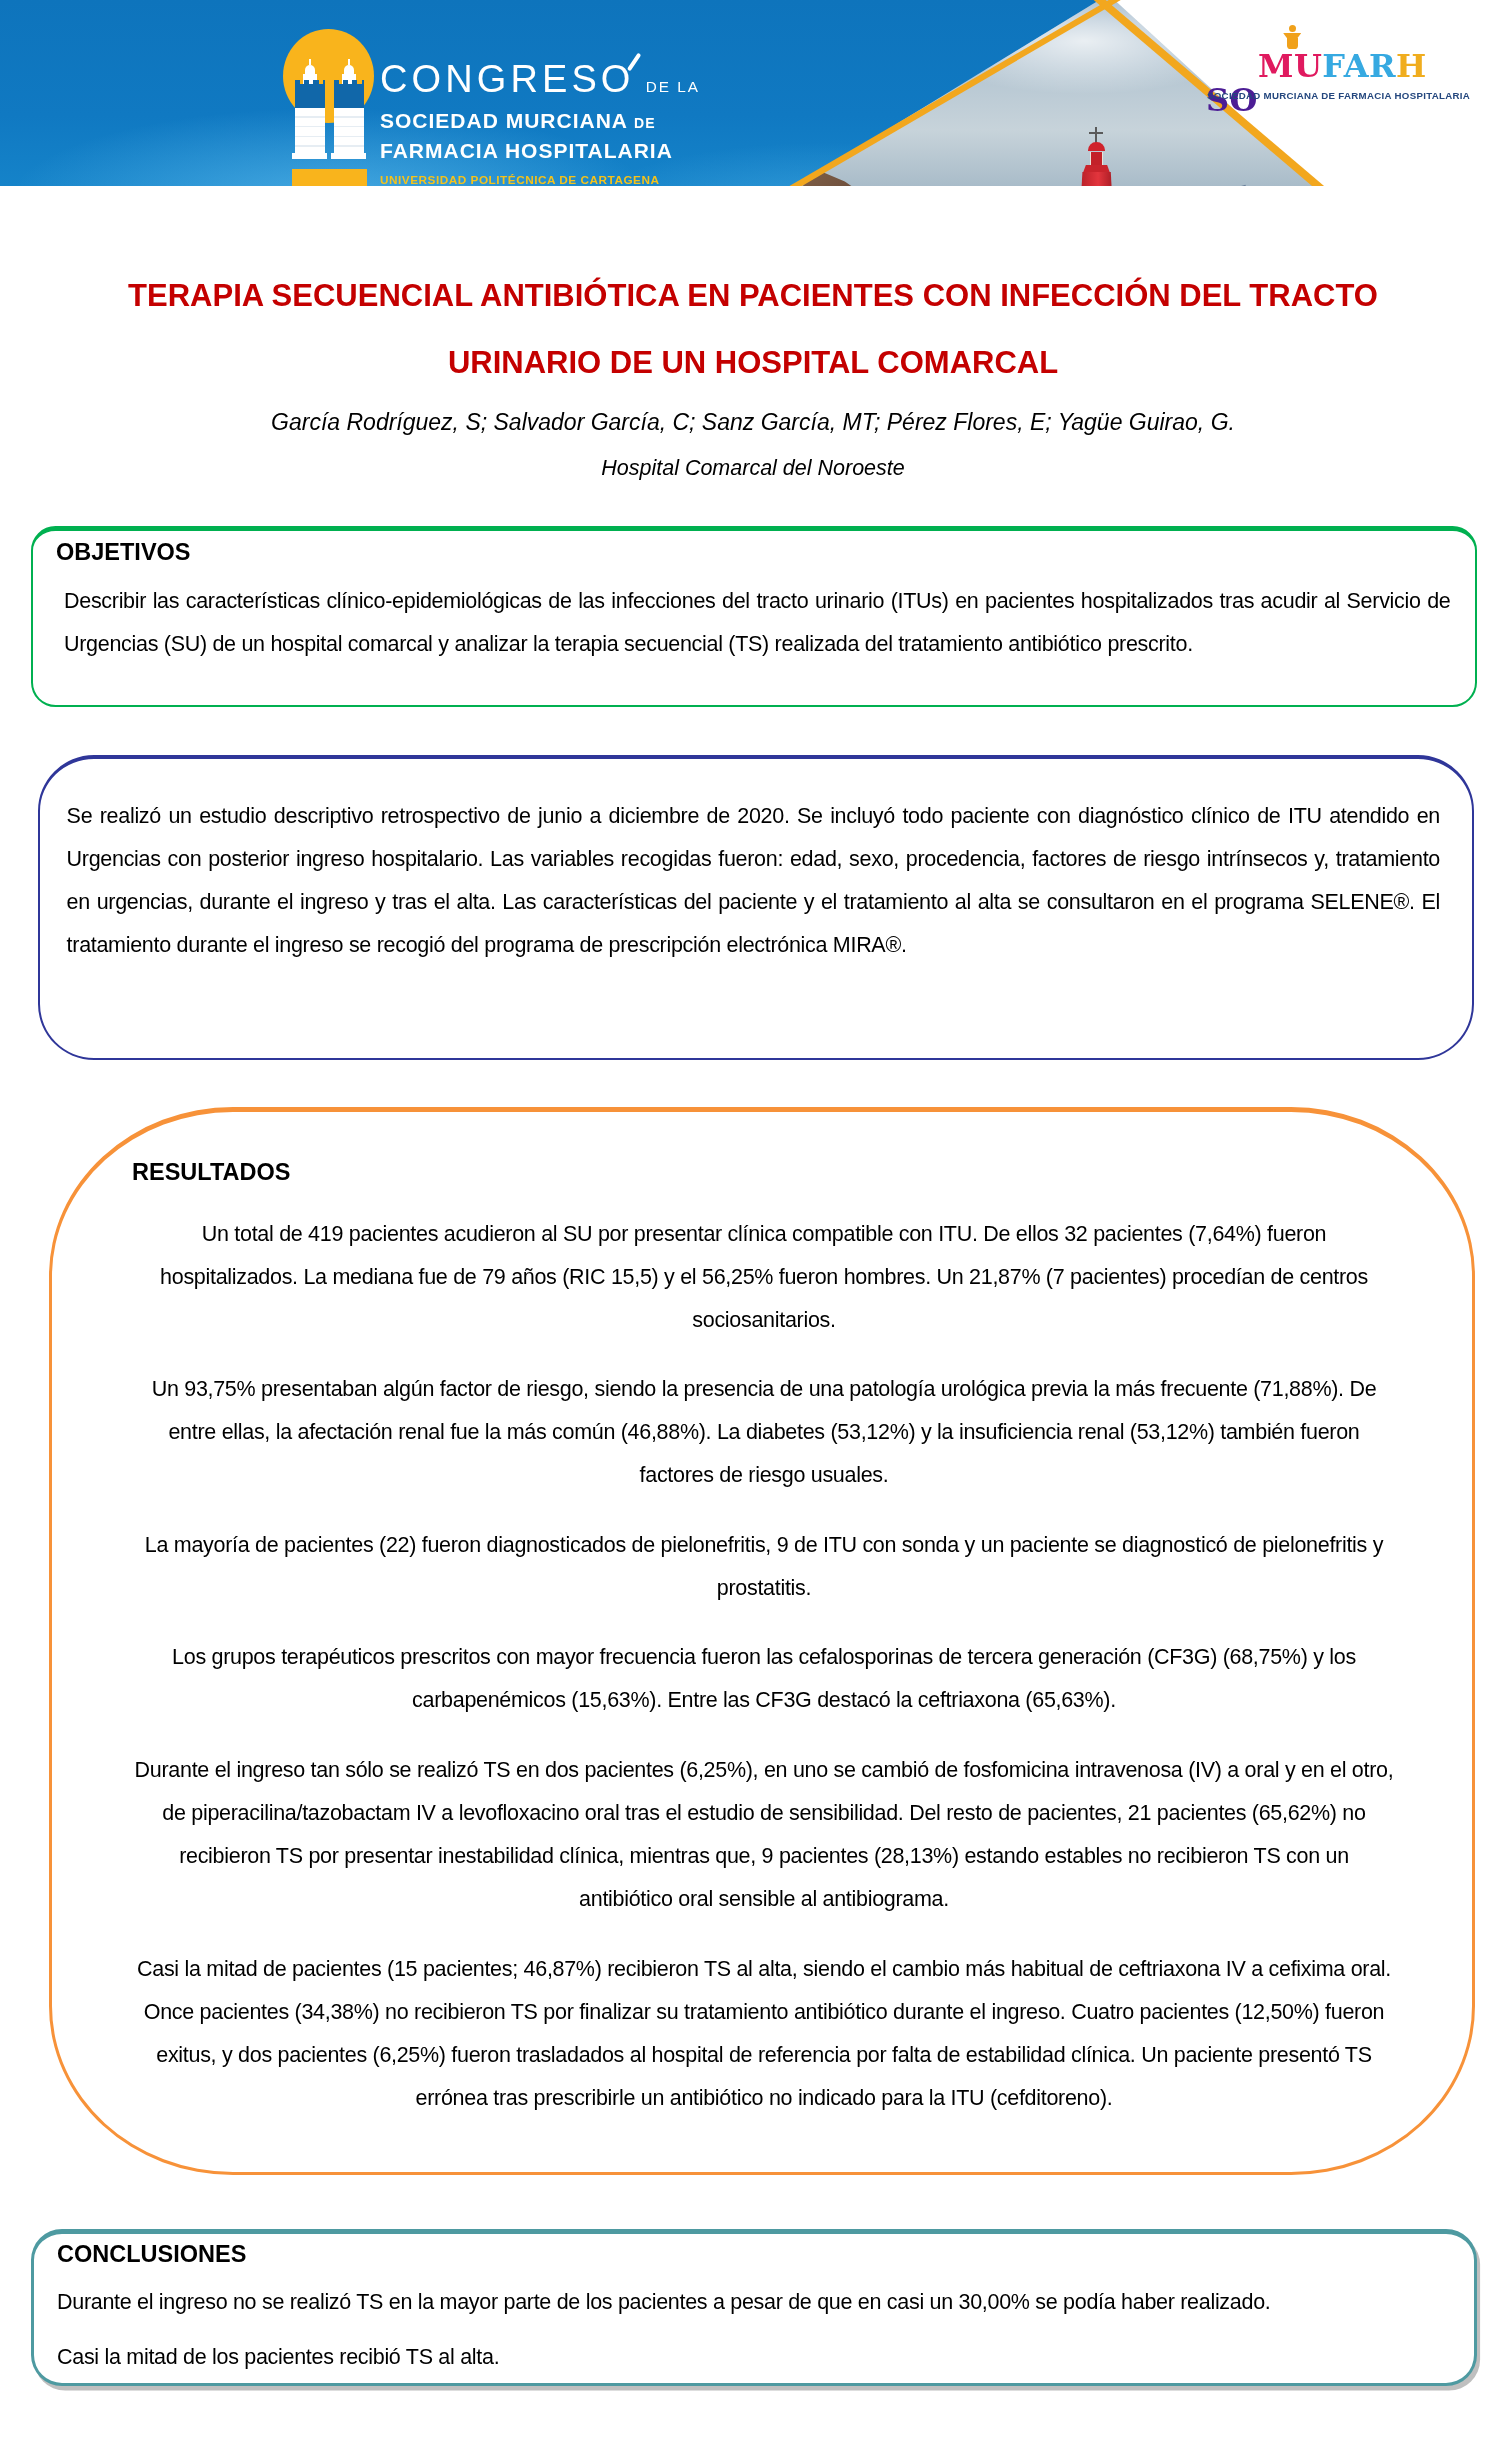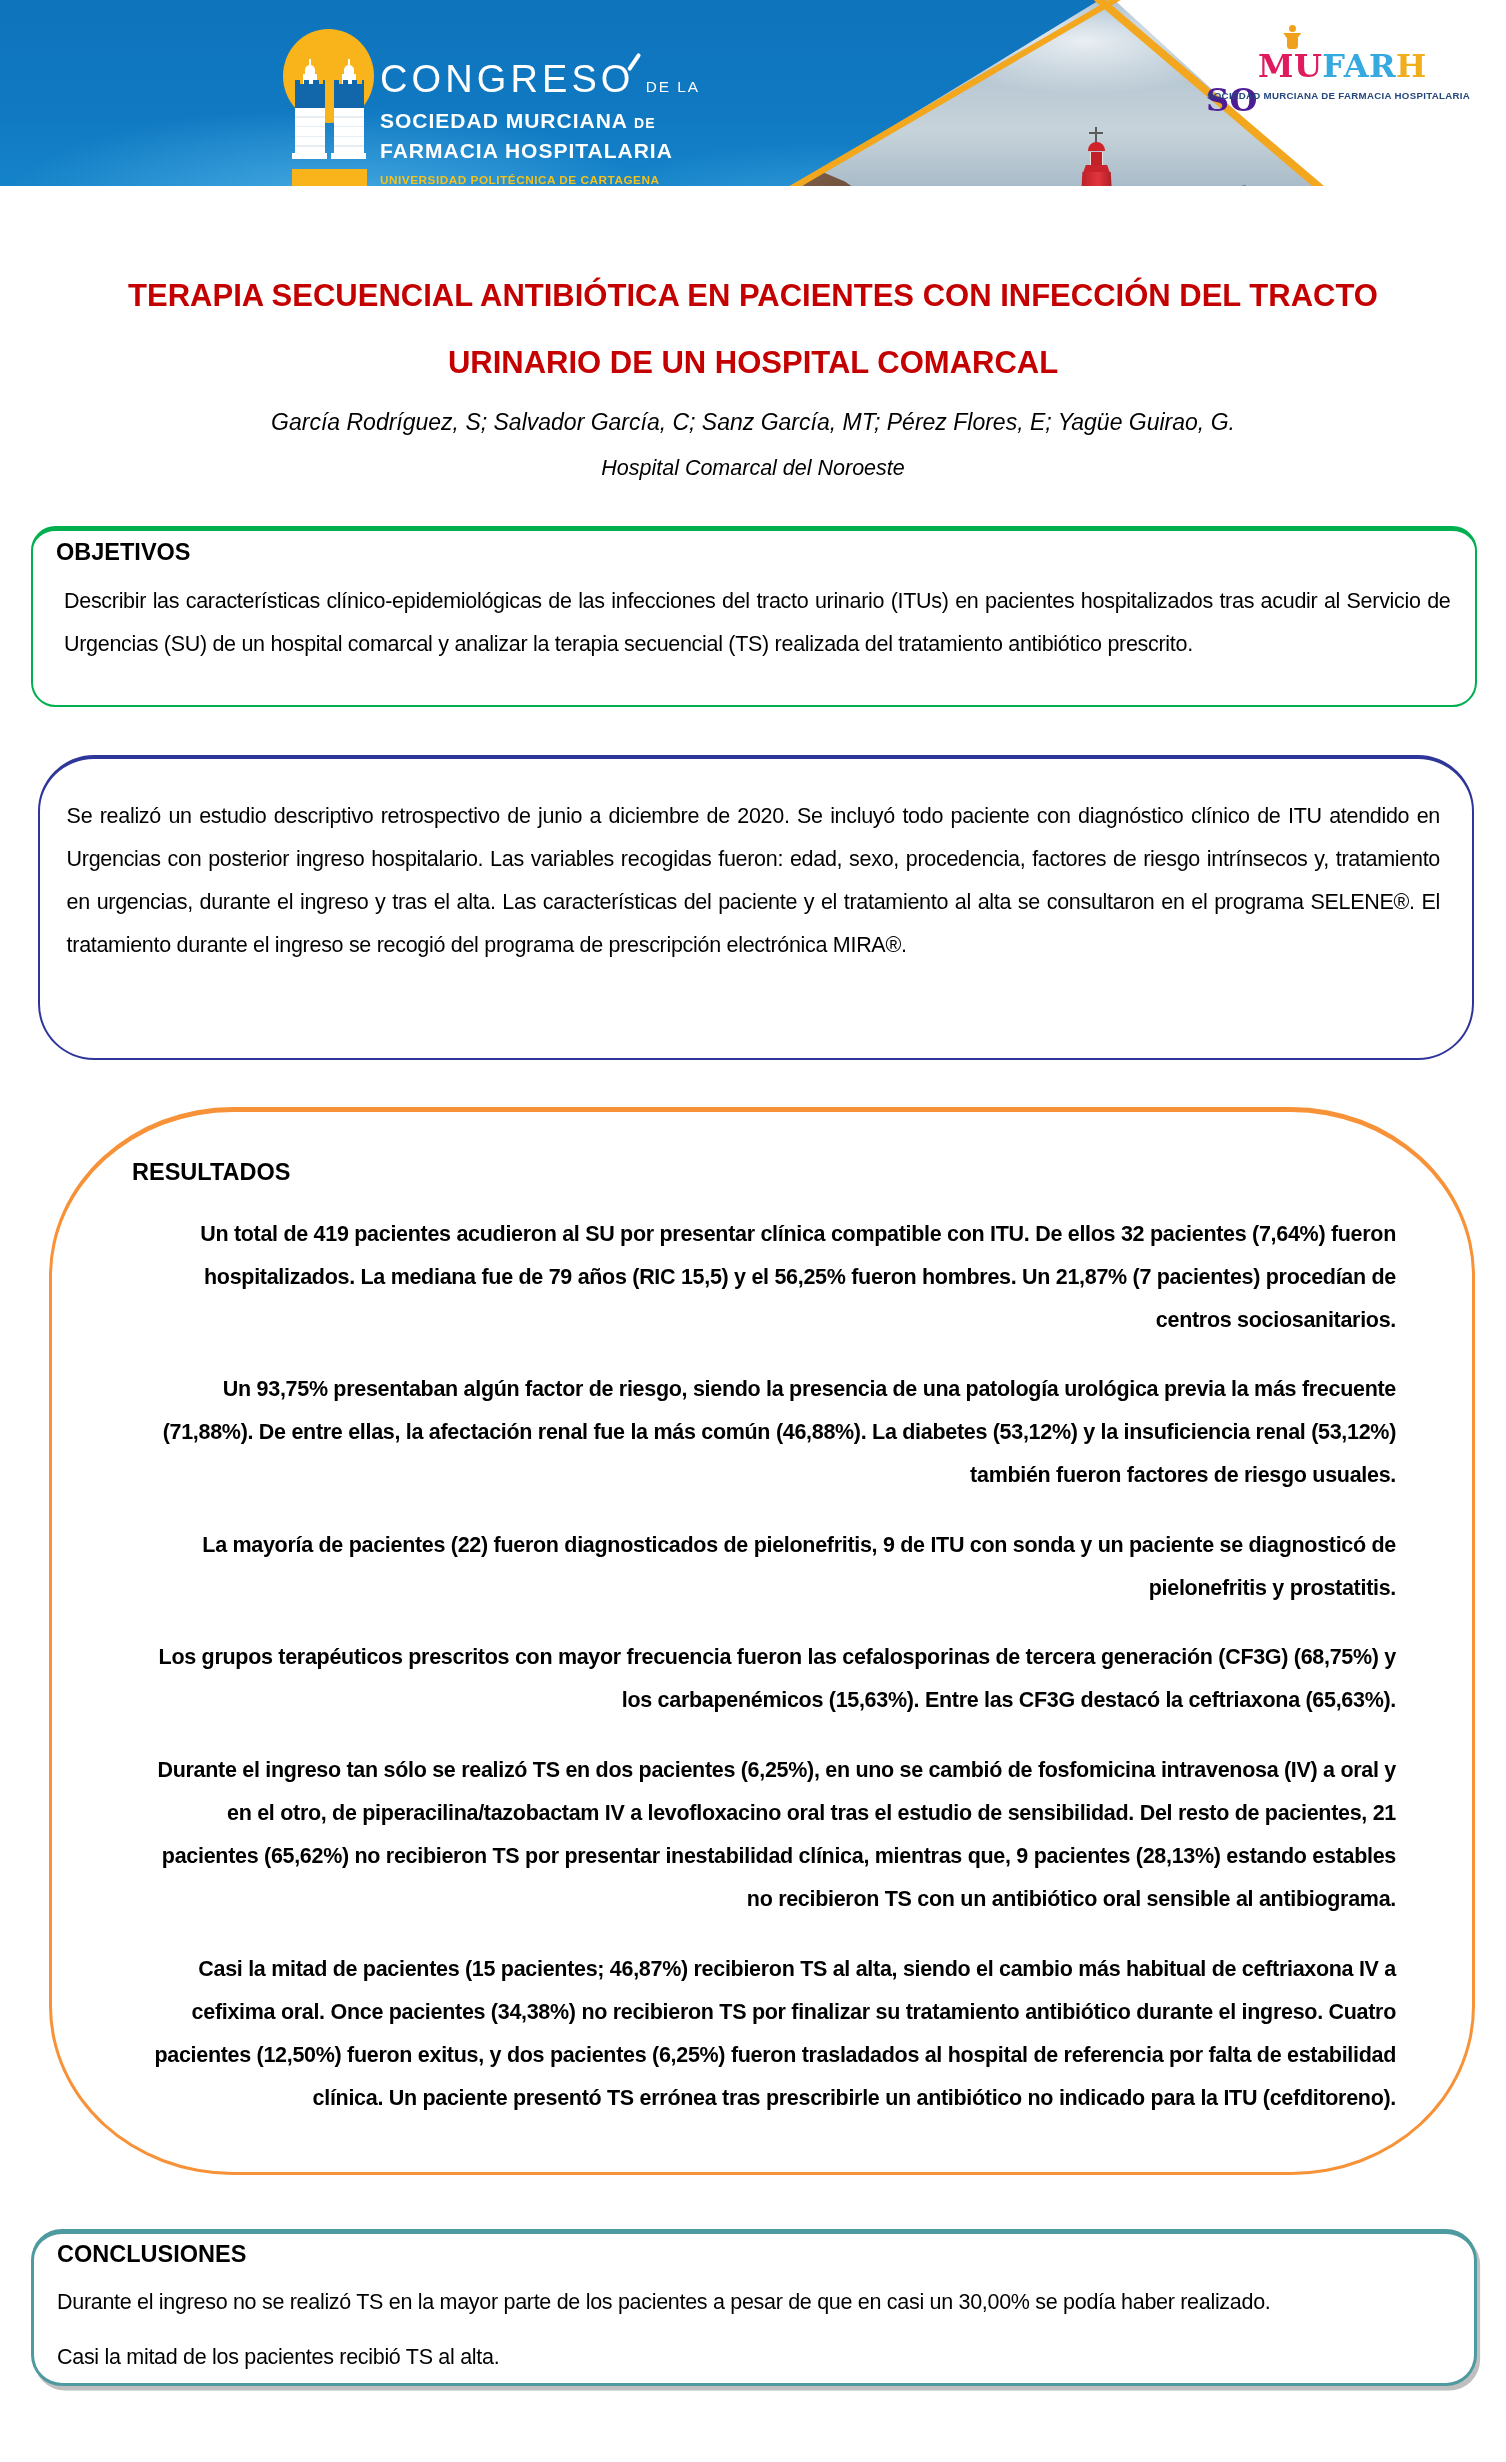--- a/index.html
+++ b/index.html
@@ -109,21 +109,21 @@
   #objetivos{left:31px;top:526px;width:1446px;height:181px;border:2.6px solid #00b050;border-top-width:5.6px;
              border-radius:24.5px;padding:8.2px 24.5px 0 23px;}
   #objetivos p{margin-top:13.3px;text-align:justify;margin-left:8px;}
 
   #material{left:38px;top:755px;width:1436px;height:305px;border:2.6px solid #2f3699;border-top-width:4.6px;
             border-radius:56px;padding:23.5px 32px 0 26.6px;}
   #material p{margin-top:12.3px;text-align:justify;}
 
   #resultados{left:49px;top:1107px;width:1426px;height:1068px;border:3.1px solid #f79239;border-top-width:5.1px;
               border-radius:184px / 169px;padding:47px 76px 0 80px;}
-  #resultados p{margin-top:26.6px;text-align:right;font-weight:bold;}
+  #resultados p{margin-top:26.6px;text-align:center;}
 
   #conclusiones{left:31px;top:2229px;width:1446px;height:157px;border:3.1px solid #4e9aa1;border-top-width:5.1px;
                 border-radius:31px;padding:7.2px 24.5px 0 23px;
                 box-shadow:3.1px 4.6px 0 rgba(148,148,148,.6);}
   #conclusiones p{margin-top:12.3px;text-align:left;}
 </style>
 </head>
 <body>
 
 <div class="page">

